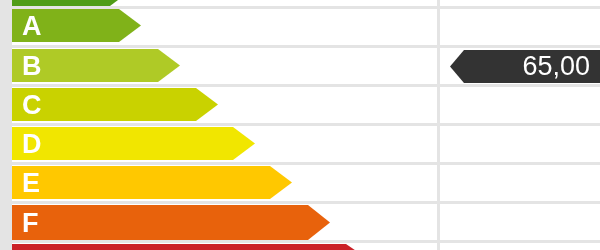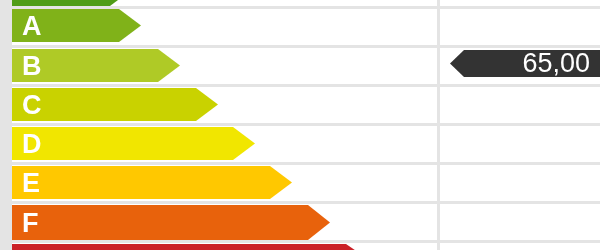--- a/index.html
+++ b/index.html
@@ -166,20 +166,20 @@
         </svg>
         <span class="bar-label">F</span>
       </div>
       <div class="bar-row" style="top: 244px; height: 30px; width: 356px;">
         <svg class="bar-shape" preserveAspectRatio="none" viewBox="0 0 356 30">
           <polygon points="0,0 334,0 356,15 334,30 0,30" fill="#CB2127"></polygon>
         </svg>
       </div>
     </div>
 
-  <div class="value-badge" id="value-badge" style="left: 450px; top: 50px; width: 150px; height: 27px;">
+  <div class="value-badge" id="value-badge" style="left: 450px; top: 50px; width: 150px; height: 33px;">
     <svg class="badge-body" id="badge-svg" preserveAspectRatio="none" viewBox="0 0 150 33">
       <polygon id="badge-poly" points="0,16.5 14,0 150,0 150,33 14,33" fill="#333333"></polygon>
     </svg>
     <span class="badge-text" style="color: rgb(255, 255, 255);">65,00</span>
   </div>
 
 </div>
 
 </body></html>

